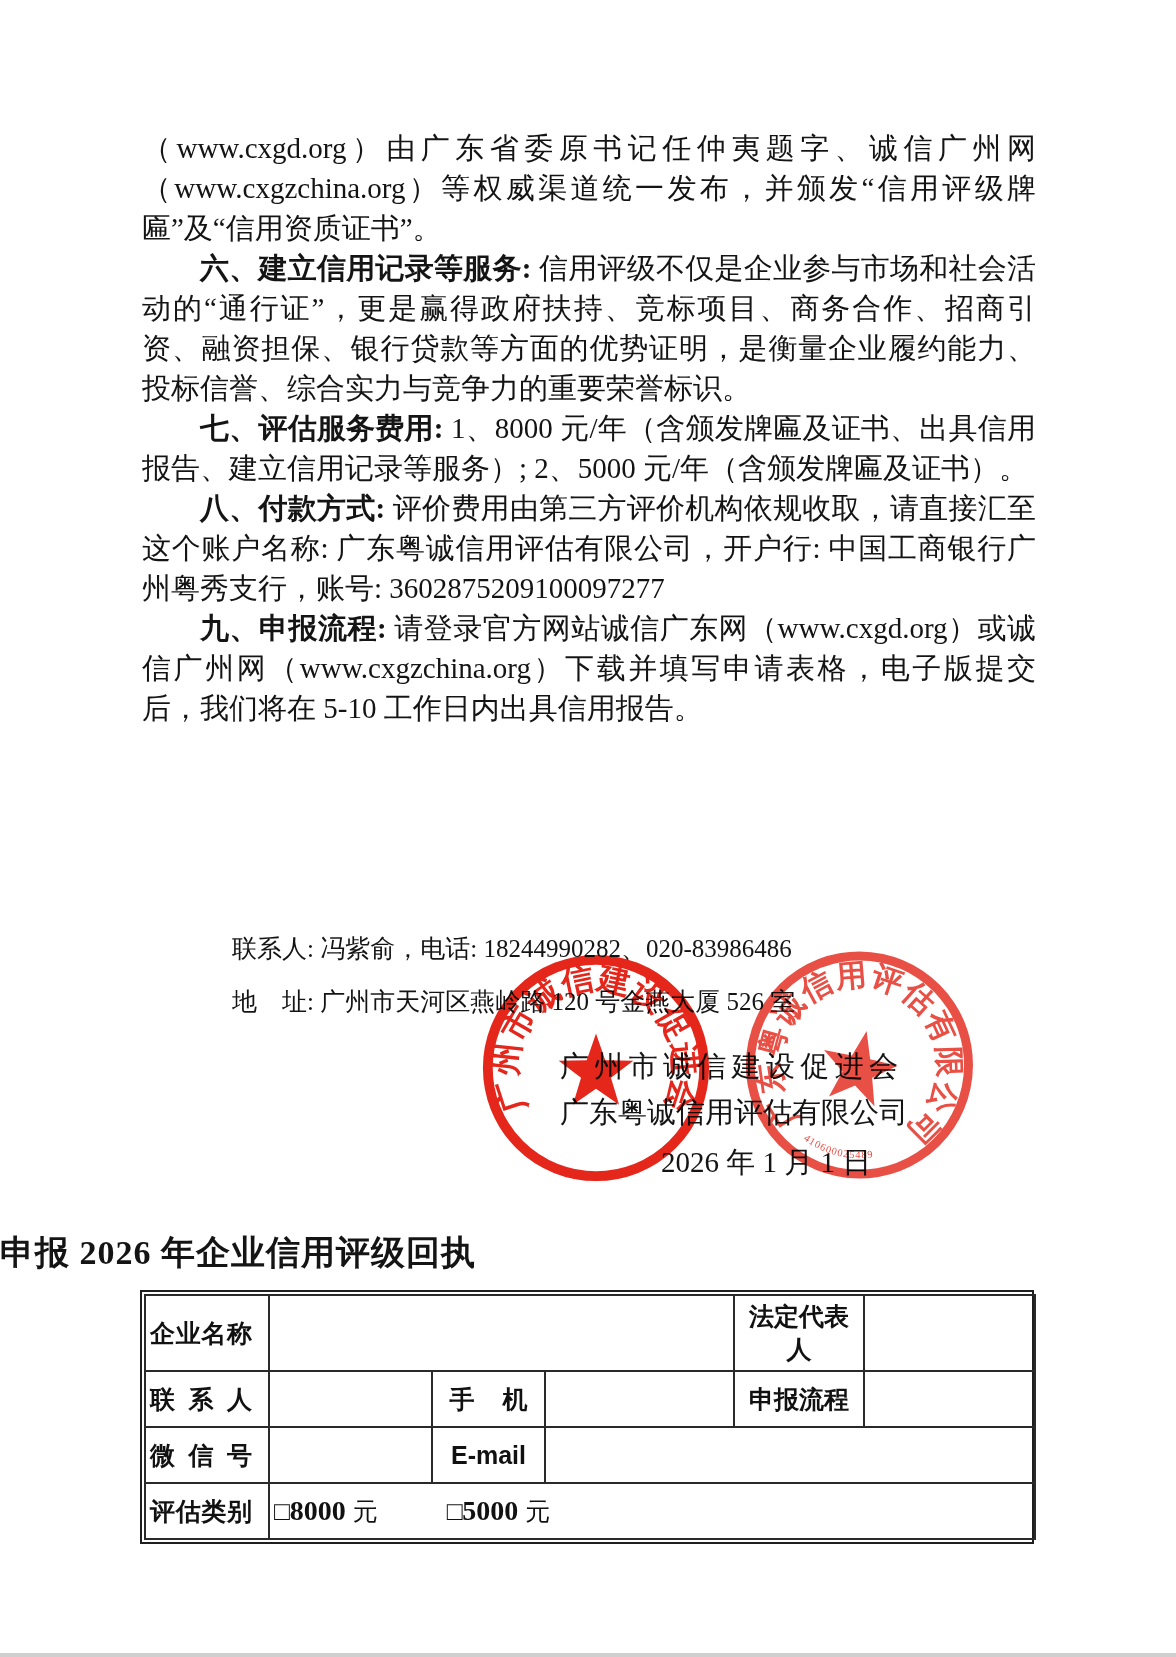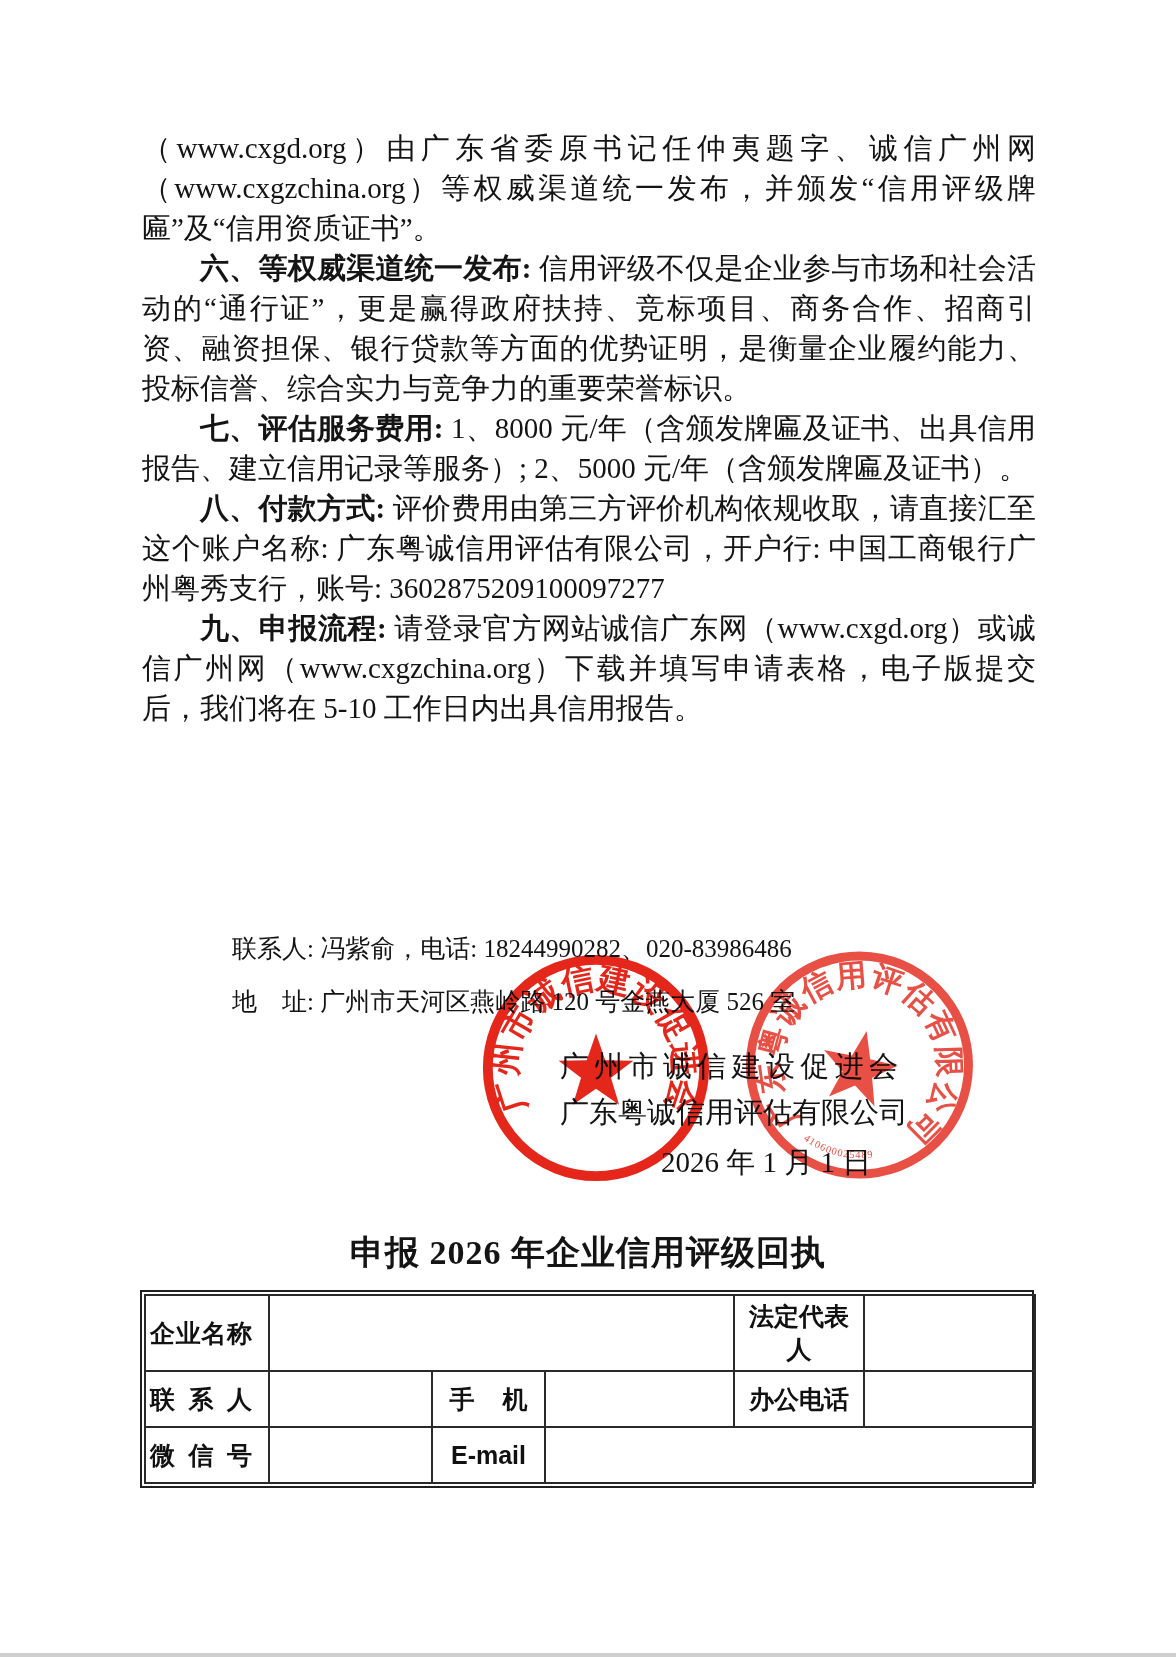--- a/index.html
+++ b/index.html
@@ -37,21 +37,21 @@
   .sig-date{top:1144px;left:606px;width:320px;text-align:right;text-align-last:center;}
   .stamp{
     position:absolute;z-index:3;
     mix-blend-mode:multiply;
   }
   .stamp-left{left:478px;top:950px;}
   .stamp-right{left:740px;top:946px;transform:rotate(12deg);opacity:.88;}
   
   .form-title{
     position:absolute;left:0;top:1230px;width:1176px;
-    text-align:center;font-size:34px;font-weight:bold;letter-spacing:1px;
+    font-size:34px;font-weight:bold;letter-spacing:1px;
   }
   .tbl-wrap{
     position:absolute;left:140px;top:1290px;width:894px;
     border:2px solid #1f1f1f;padding:2px;box-sizing:border-box;
   }
   table.form{
     border-collapse:collapse;width:100%;table-layout:fixed;
   }
   table.form td{
     border:2px solid #2a2a2a;height:46px;
@@ -74,21 +74,21 @@
     position:absolute;left:0;bottom:0;width:100%;height:4px;background:#cfcfcf;
   }
 </style>
 </head>
 <body>
 
 <div class="page">
 
   <div class="content">
     <p><span>（www.cxgd.org）由广东省委原书记任仲夷题字、诚信广州网（www.cxgzchina.org）等权威渠道统一发布，并颁发“信用评级牌匾”及“信用资质证书”。</span></p>
-    <p class="section"><span class="sec-label">六、等权威渠道统一发布:</span><span> 信用评级不仅是企业参与市场和社会活动的“通行证”，更是赢得政府扶持、竞标项目、商务合作、招商引资、融资担保、银行贷款等方面的优势证明，是衡量企业履约能力、投标信誉、综合实力与竞争力的重要荣誉标识。</span></p>
+    <p class="section"><span class="sec-label">六、建立信用记录等服务:</span><span> 信用评级不仅是企业参与市场和社会活动的“通行证”，更是赢得政府扶持、竞标项目、商务合作、招商引资、融资担保、银行贷款等方面的优势证明，是衡量企业履约能力、投标信誉、综合实力与竞争力的重要荣誉标识。</span></p>
     <p class="section"><span class="sec-label">七、评估服务费用:</span><span> 1、8000 元/年（含颁发牌匾及证书、出具信用报告、建立信用记录等服务）; 2、5000 元/年（含颁发牌匾及证书）。</span></p>
     <p class="section"><span class="sec-label">八、付款方式:</span><span> 评价费用由第三方评价机构依规收取，请直接汇至这个账户名称: 广东粤诚信用评估有限公司，开户行: 中国工商银行广州粤秀支行，账号:  3602875209100097277</span></p>
     <p class="section"><span class="sec-label">九、申报流程:</span><span> 请登录官方网站诚信广东网（www.cxgd.org）或诚信广州网（www.cxgzchina.org）下载并填写申请表格，电子版提交后，我们将在 5-10 工作日内出具信用报告。</span></p>
   </div>
 
   <div class="contact">
     <div>联系人: 冯紫俞，电话: 18244990282、020-83986486</div>
     <div>地　址: 广州市天河区燕岭路 120 号金燕大厦 526 室</div>
   </div>
 
@@ -143,27 +143,34 @@
         <td class="lblcell"><span class="spread w100">企业名称</span></td>
         <td colspan="3"></td>
         <td class="center"><span>法定代表人</span></td>
         <td></td>
       </tr>
       <tr>
         <td class="lblcell"><span class="spread w100">联系人</span></td>
         <td></td>
         <td class="center"><span class="spread w78">手机</span></td>
         <td></td>
-        <td class="center"><span>办公电话</span></td>
+        <td class="center"><span>申报流程</span></td>
         <td></td>
       </tr>
       <tr>
         <td class="lblcell"><span class="spread w100">微信号</span></td>
         <td></td>
         <td class="center email"><span>E-mail</span></td>
         <td colspan="3"></td>
+      </tr>
+      <tr>
+        <td class="lblcell"><span class="spread w100">评估类别</span></td>
+        <td colspan="5" class="optcell">
+          <span><span class="optbox">□</span><span class="optnum">8000</span><span class="optunit"> 元</span></span>
+          <span class="opt2"><span class="optbox">□</span><span class="optnum">5000</span><span class="optunit"> 元</span></span>
+        </td>
       </tr>
     </tbody>
       </table>
   </div>
 
   <div class="footer-line"></div>
 </div>
 
 </body></html>

